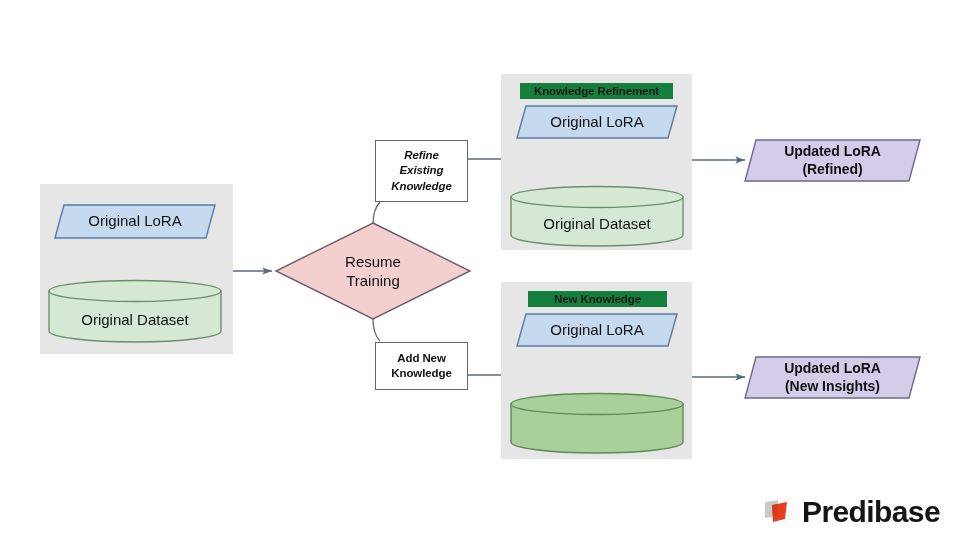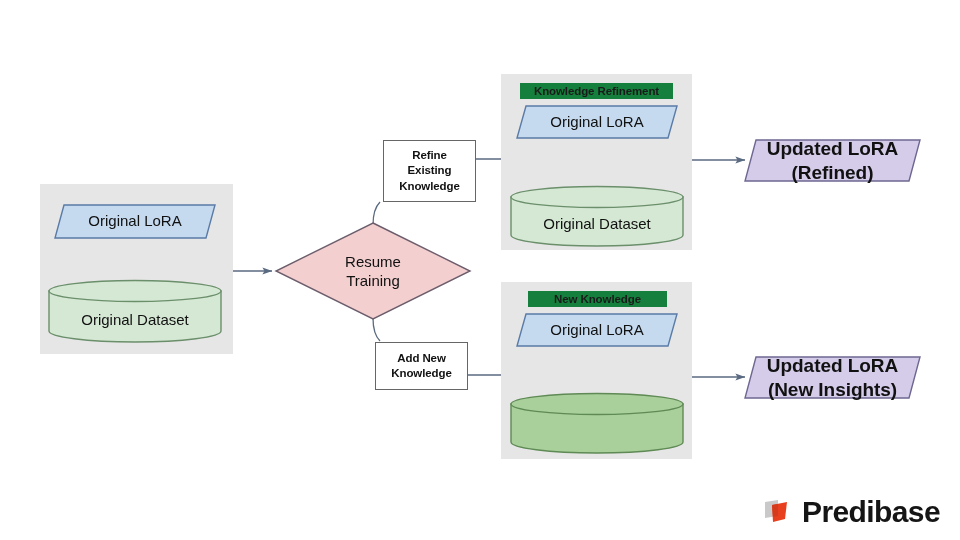--- a/index.html
+++ b/index.html
@@ -65,21 +65,21 @@
     display: flex;
     align-items: center;
     justify-content: center;
     text-align: center;
     color: #111111;
     line-height: 1.22;
     pointer-events: none;
     white-space: pre-line;
   }
   .para-lora .para-label { font-size: 15px; }
-  .para-out  .para-label { font-size: 19px; font-weight: bold; letter-spacing: -0.05px; }
+  .para-out  .para-label { font-size: 14px; font-weight: bold; letter-spacing: -0.05px; }
 
   
   .cyl-wrap { position: absolute; }
   .cyl-wrap svg { position: absolute; left: 0; top: 0; overflow: visible; }
   .cyl-label {
     position: absolute;
     left: 0;
     width: 100%;
     display: flex;
     align-items: center;
@@ -203,21 +203,21 @@
   </div>
 
   <div class="diamond-wrap" style="left:275px; top:222px; width:196px; height:98px;">
     <svg width="196" height="98" viewBox="0 0 196 98" preserveAspectRatio="none">
       <polygon points="98,1 195,49 98,97 1,49" fill="#f3cfcf" stroke="#6b5d6b" stroke-width="1.4"></polygon>
     </svg>
     <div class="diamond-label">Resume
 Training</div>
   </div>
 
-  <div class="rect-node" style="left:383px; top:140px; width:93px; height:62px;">
+  <div class="rect-node" style="left:375px; top:140px; width:93px; height:62px;font-style:italic;">
     <span>Refine
 Existing
 Knowledge</span>
   </div>
 
   <div class="rect-node" style="left:375px; top:342px; width:93px; height:48px;">
     <span>Add New
 Knowledge</span>
   </div>
 

